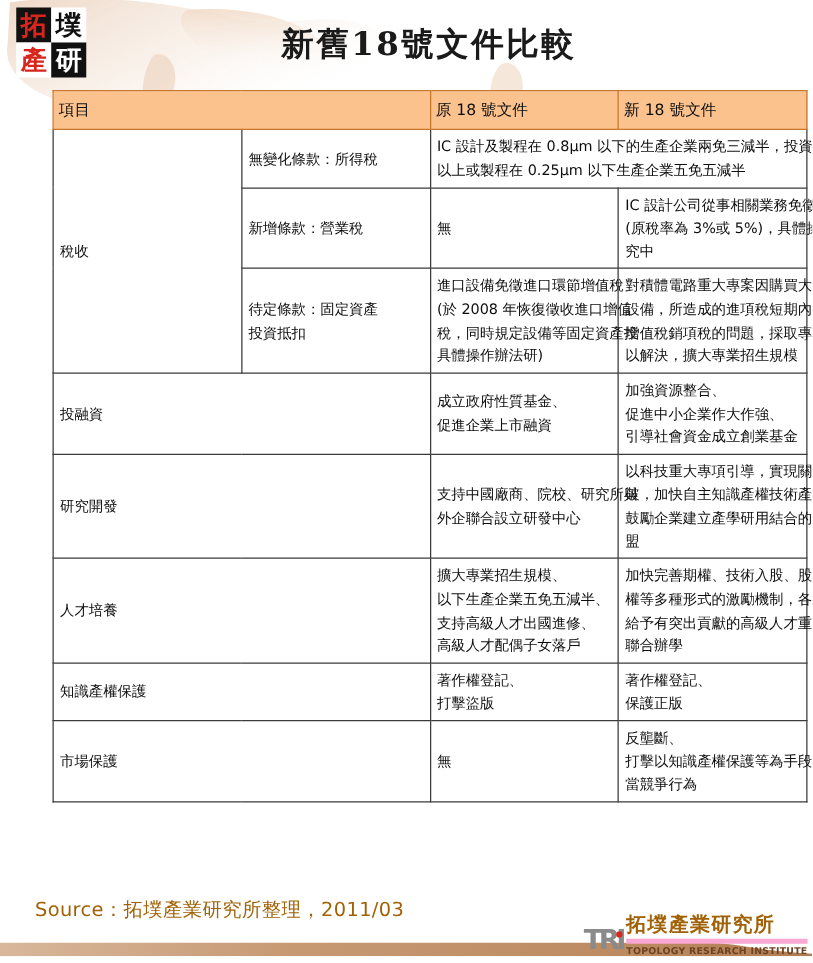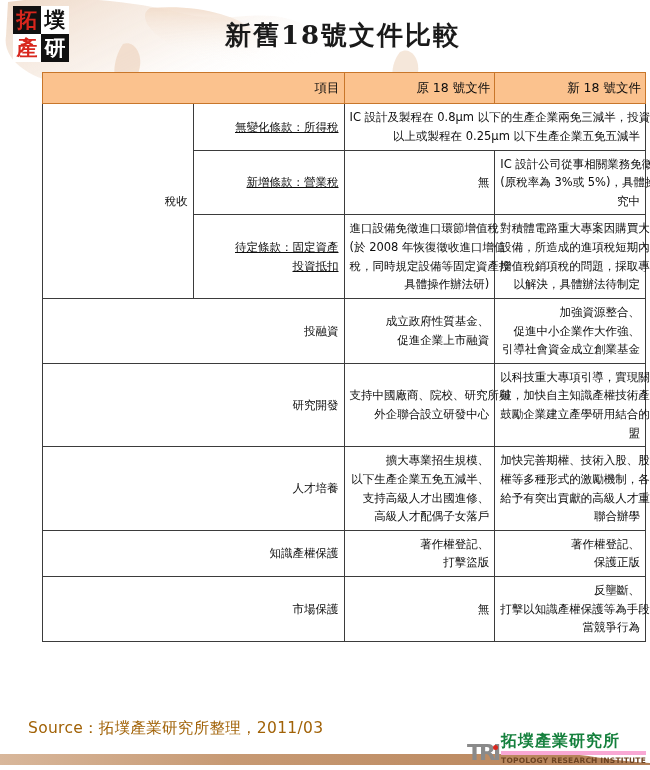--- a/index.html
+++ b/index.html
@@ -71,21 +71,21 @@
     z-index: 3;
   }
   table.cmp {
     border-collapse: collapse;
     width: 604px;
     table-layout: fixed;
     background: #ffffff;
   }
   table.cmp td, table.cmp th {
     border: 1px solid #3b3b3b;
-    text-align: right;
+    text-align: left;
     vertical-align: middle;
     font-family: "DejaVu Sans", "Liberation Sans", sans-serif;
     font-size: 11.5px;
     line-height: 1.62;
     color: #0d0d0d;
     padding: 4px 5px;
     font-weight: normal;
   }
   table.cmp thead th {
     background: #fbc28e;
@@ -94,21 +94,20 @@
     padding: 5px 4px;
     height: 25px;
   }
   td.grp {
     width: 33px;
     padding: 2px 1px;
     font-size: 11.5px;
   }
   td.sub {
     width: 132px;
-    text-decoration: underline;
   }
   td.catfull {
     width: 165px;
   }
   td.colA { width: 186px; }
   td.colB { width: 253px; }
   td.span2 { }
   .cell-lines > div { white-space: nowrap; }
 
   
@@ -153,21 +152,21 @@
     right: 3px; top: 2px;
     width: 5px; height: 5px;
     background: #d8261d;
     border-radius: 50%;
   }
   .tri-text { display: flex; flex-direction: column; line-height: 1; }
   .tri-cn {
     font-family: Liberation Sans, sans-serif;
     font-size: 16px;
     font-weight: bold;
-    color: #15803d;
+    color: #a16207;
     letter-spacing: 1px;
   }
   .tri-en {
     font-family: "DejaVu Sans", "Liberation Sans", sans-serif;
     font-size: 7.5px;
     font-weight: bold;
     color: #6d4322;
     letter-spacing: 0.2px;
     margin-top: 2px;
     border-top: 4px solid #f9a8d4;
@@ -257,21 +256,21 @@
               <div>(於 2008 年恢復徵收進口增值</div>
               <div>稅，同時規定設備等固定資產投</div>
               <div>具體操作辦法研)</div>
             </div>
           </td>
           <td class="colB">
             <div class="cell-lines">
               <div>對積體電路重大專案因購買大量生產</div>
               <div>設備，所造成的進項稅短期內難以抵扣</div>
               <div>增值稅銷項稅的問題，採取專項措施予</div>
-              <div>以解決，具體辦法待制定</div>
+              <div>以解決，擴大專業招生規模</div>
             </div>
           </td>
         </tr>
 
         <tr>
           <td class="catfull" colspan="2">投融資</td>
           <td class="colA">
             <div class="cell-lines">
               <div>成立政府性質基金、</div>
               <div>促進企業上市融資</div>

